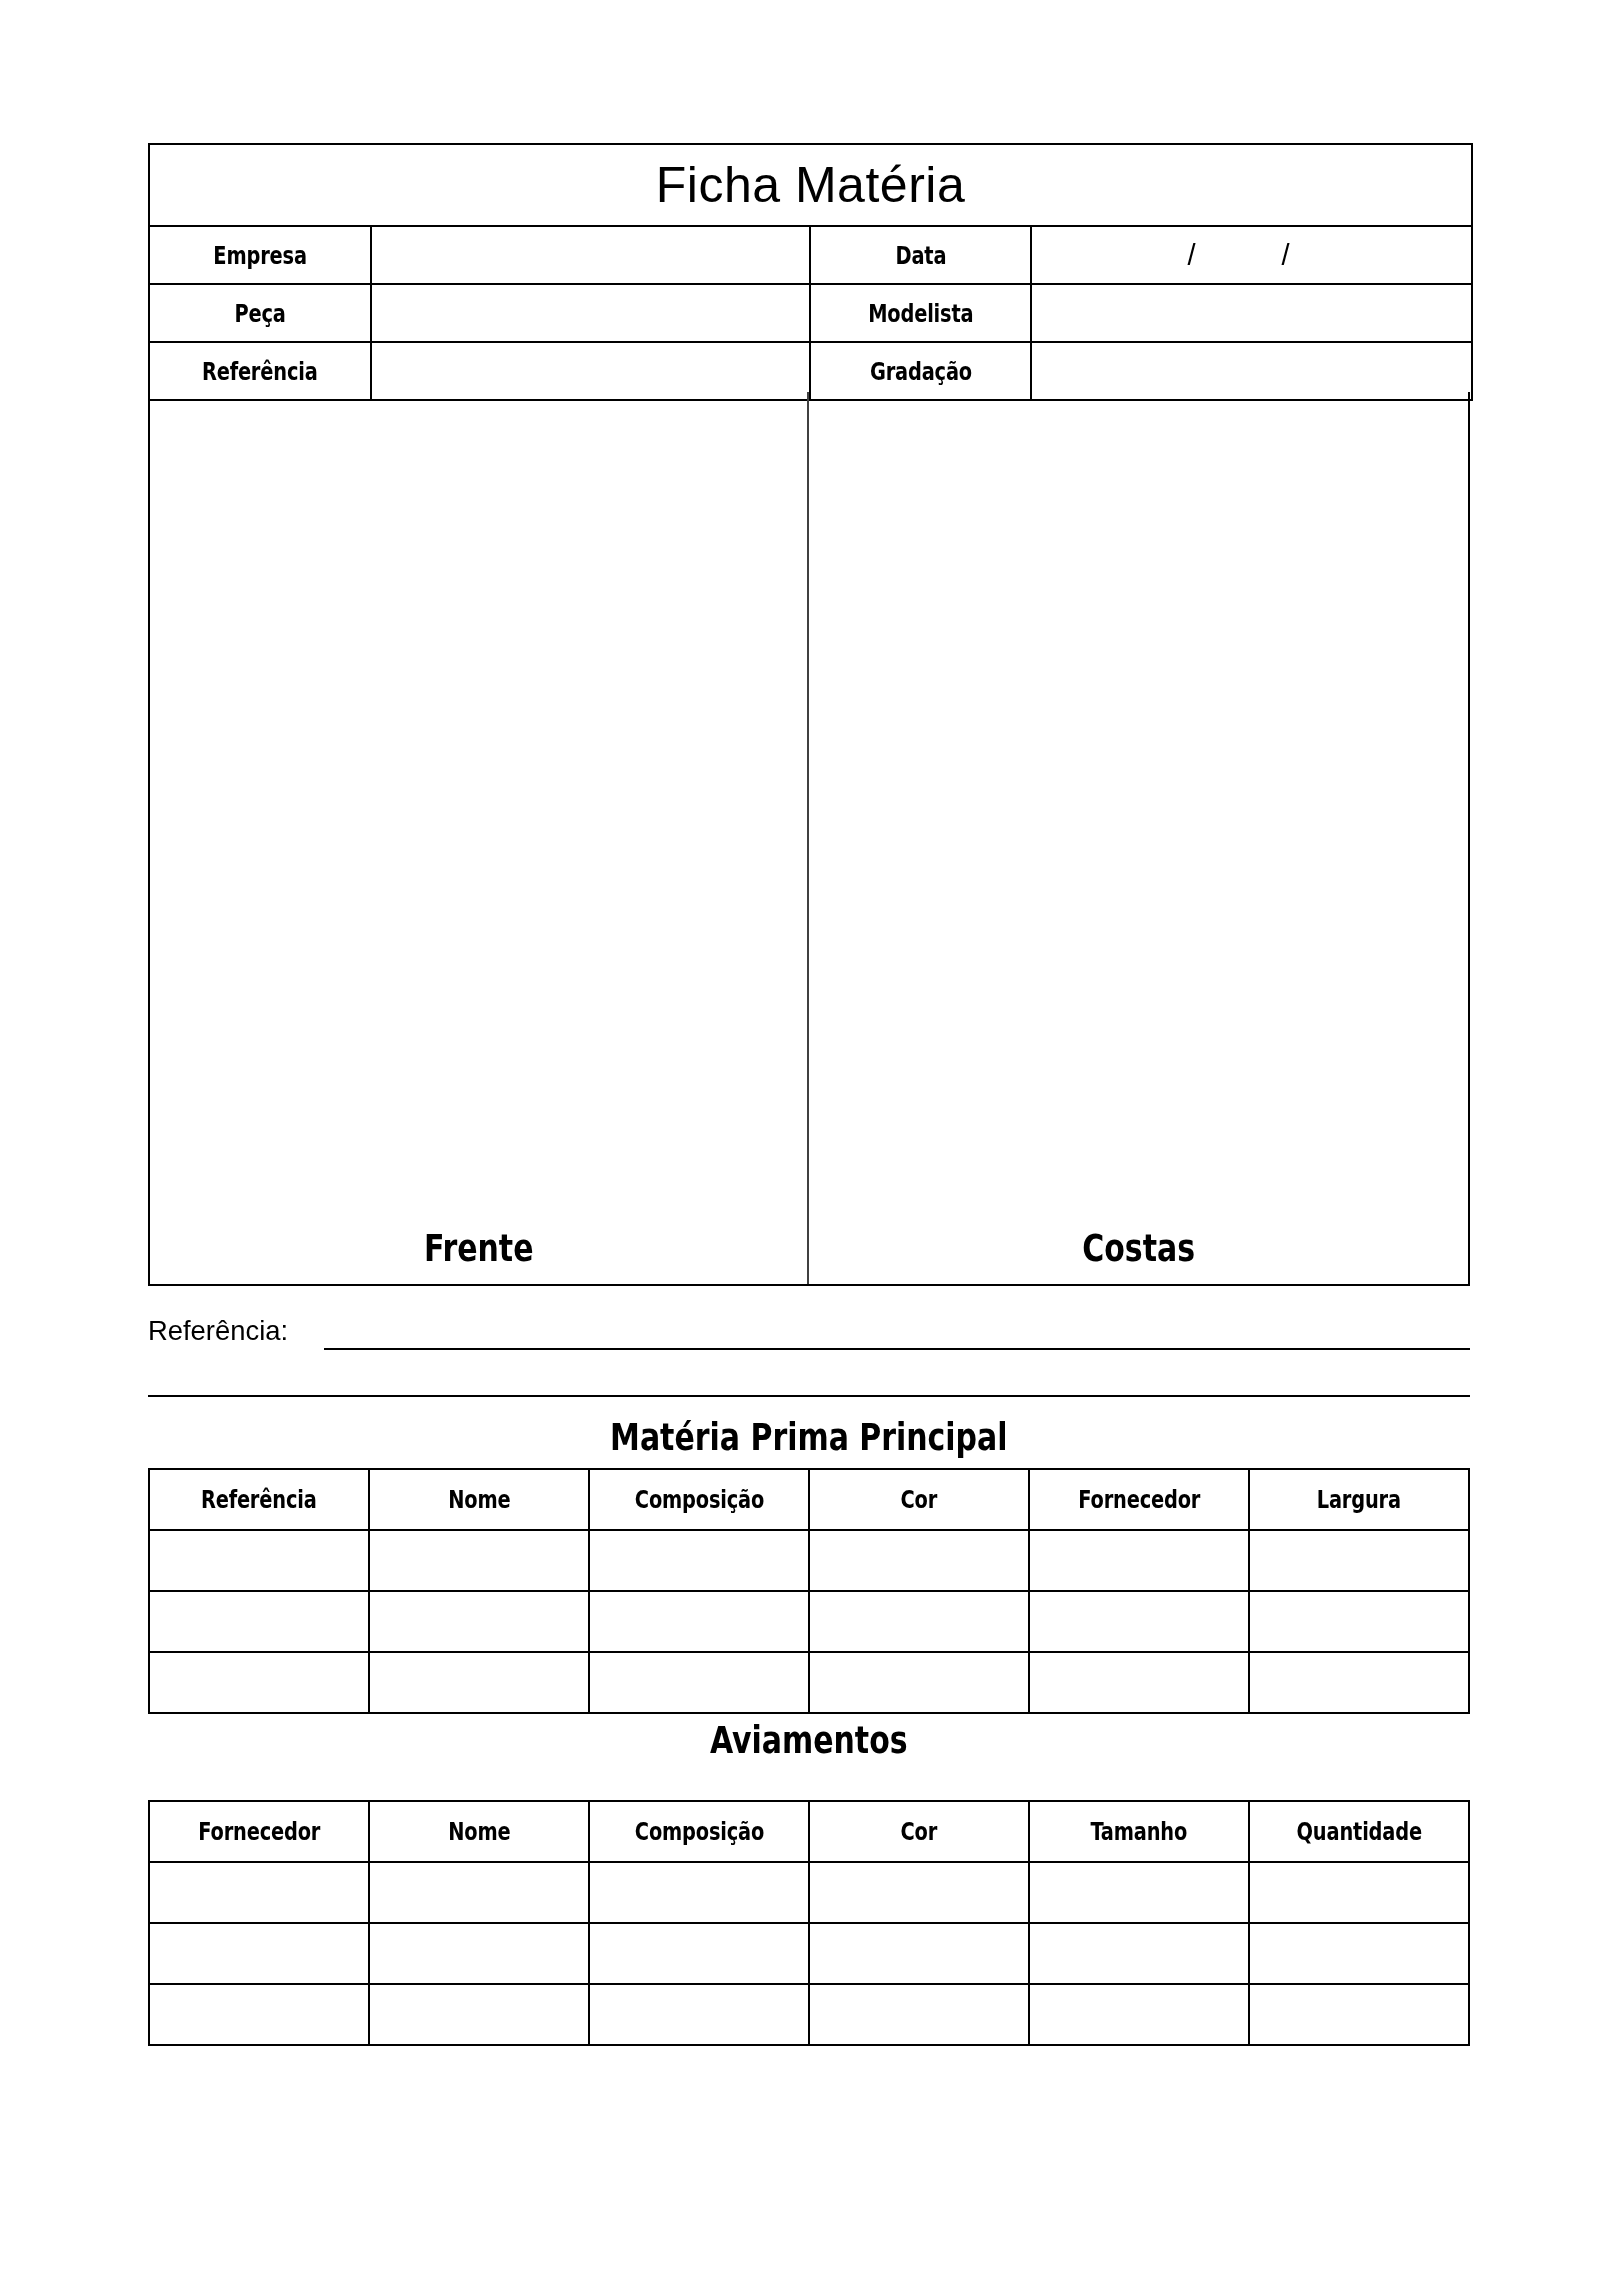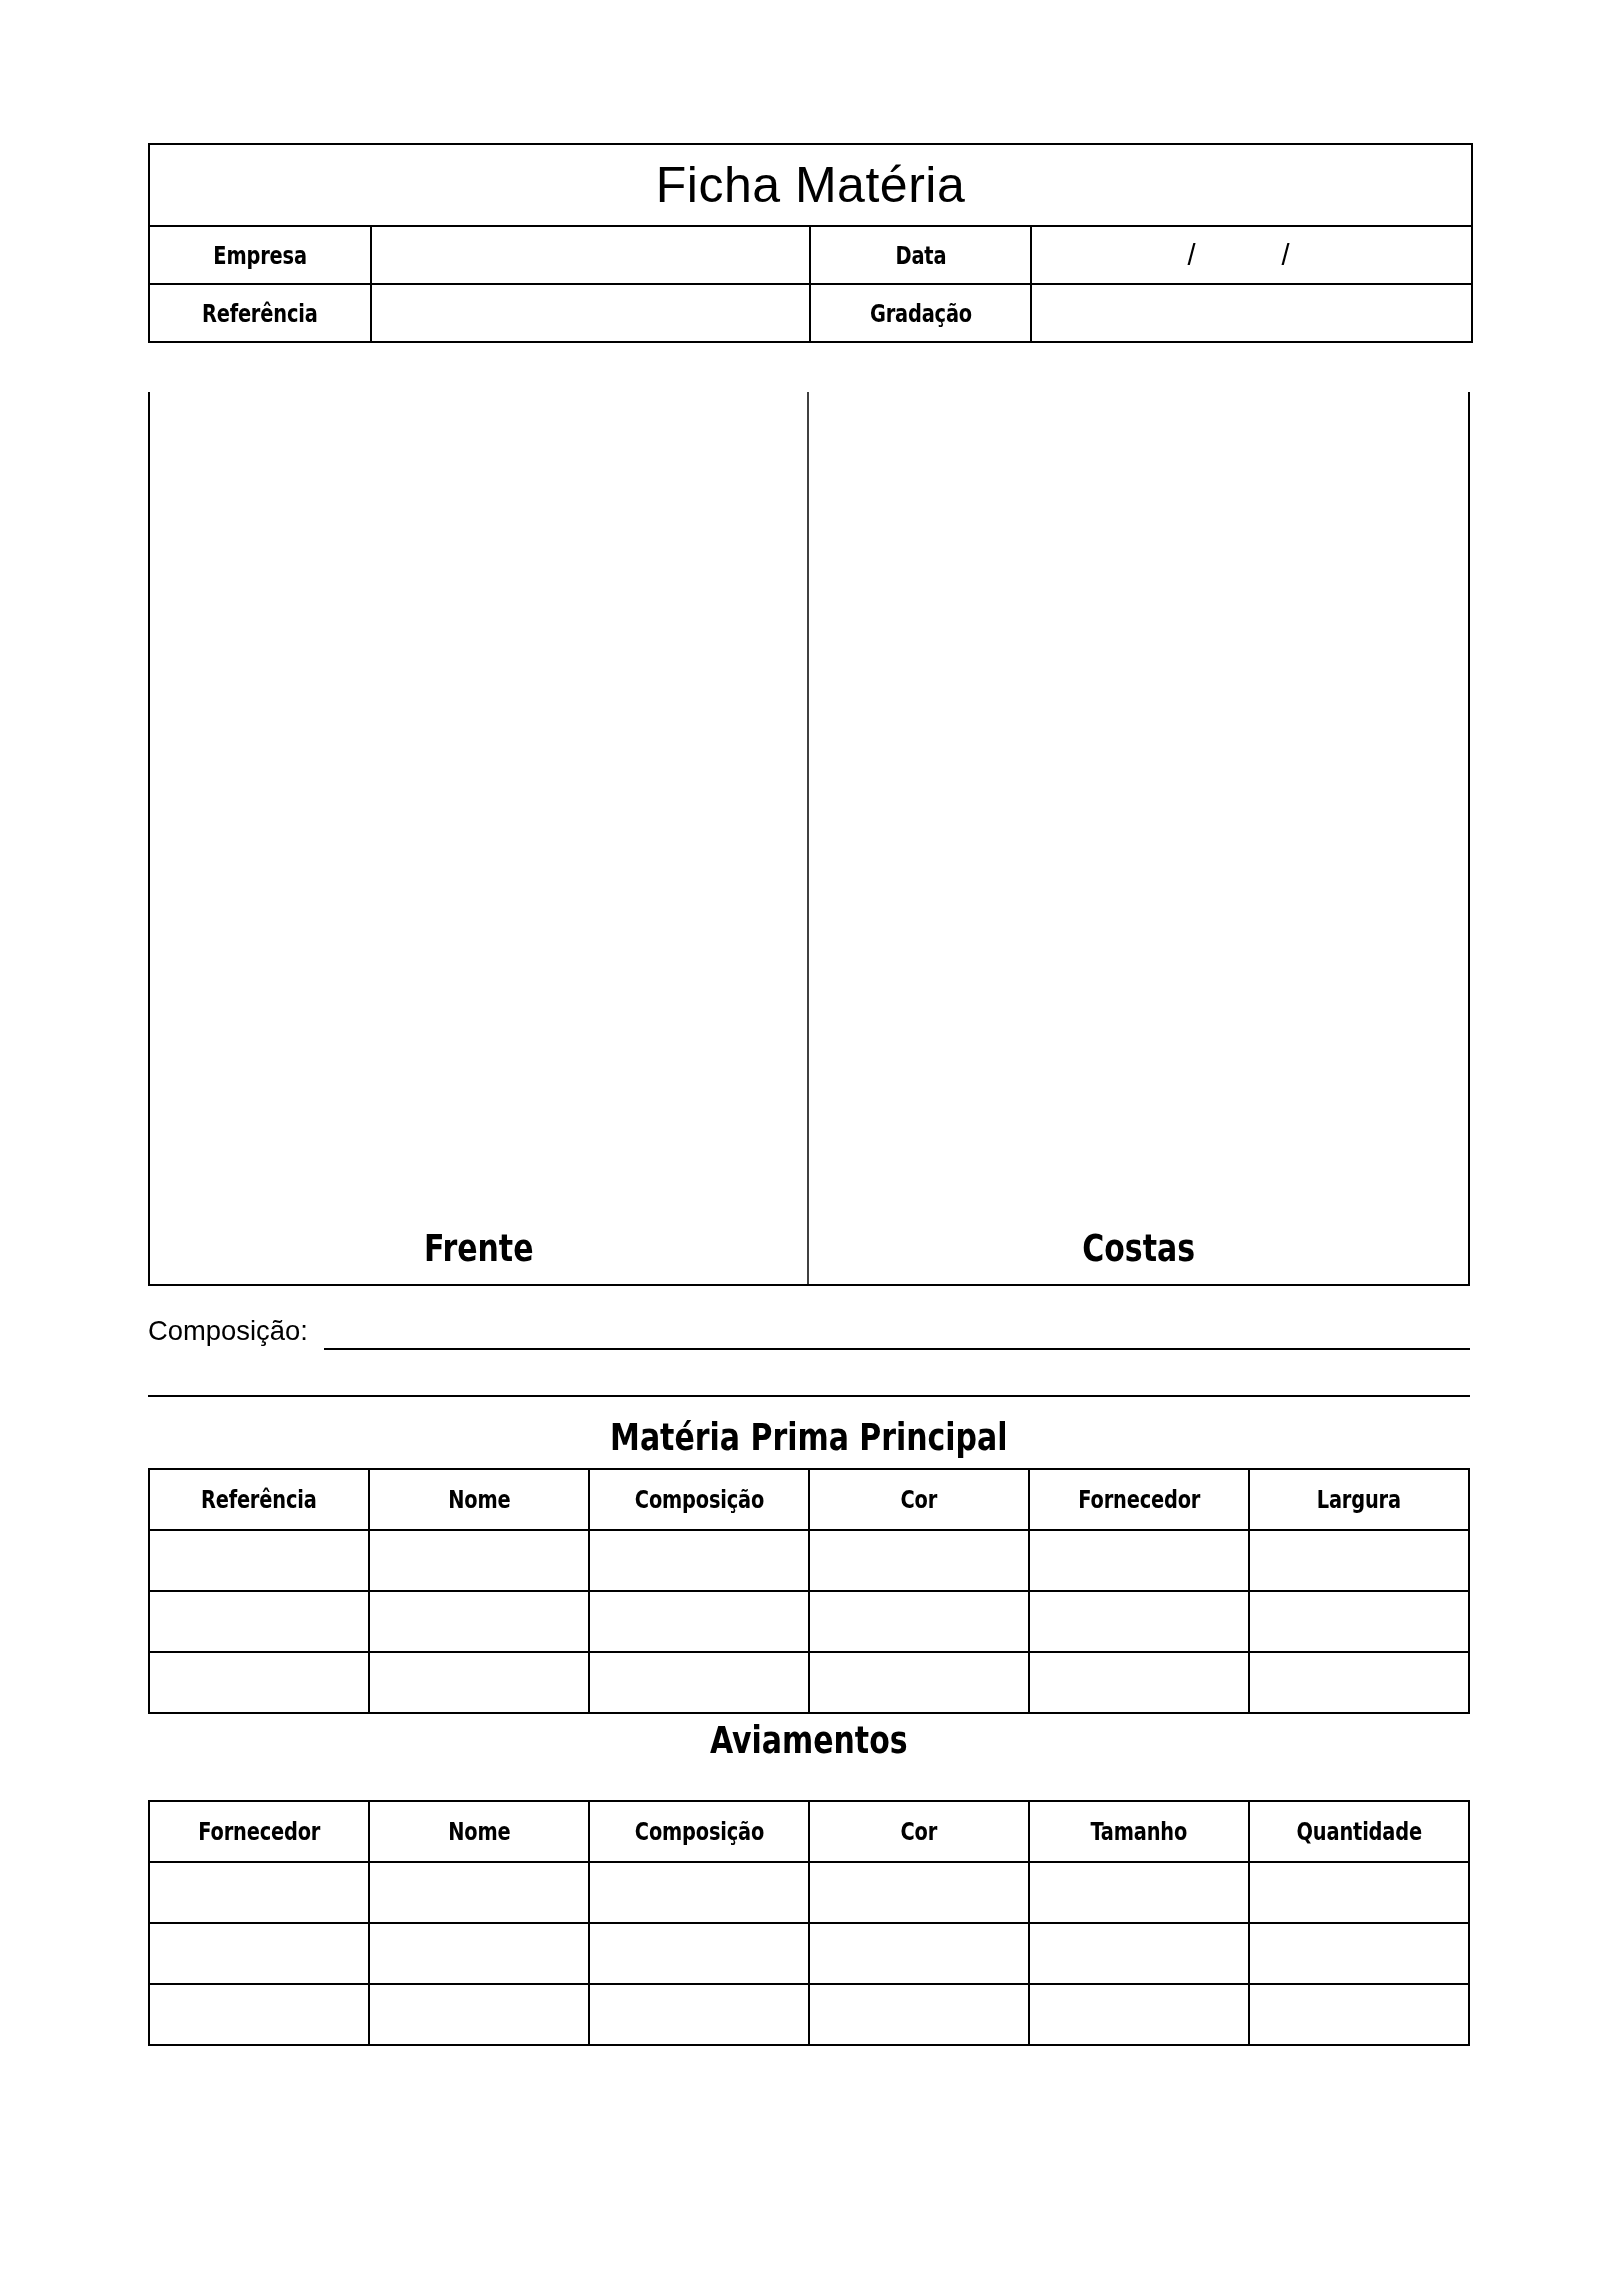--- a/index.html
+++ b/index.html
@@ -189,20 +189,30 @@
         </td>
         <td></td>
         <td>
           <span class="lbl">Data</span>
         </td>
         <td>
           <span class="date-slashes"><span>/</span><span class="sep"></span><span>/</span></span>
         </td>
       </tr>
 
+      <tr class="form-row">
+        <td>
+          <span class="lbl">Peça</span>
+        </td>
+        <td></td>
+        <td>
+          <span class="lbl">Modelista</span>
+        </td>
+        <td></td>
+      </tr>
 
       <tr class="form-row">
         <td>
           <span class="lbl">Referência</span>
         </td>
         <td></td>
         <td>
           <span class="lbl">Gradação</span>
         </td>
         <td></td>
@@ -217,21 +227,21 @@
       </div>
     </div>
     <div class="pane right">
       <div class="pane-label">
         <span>Costas</span>
       </div>
     </div>
   </div>
 
   <div id="observacoes-row">
-    <div id="observacoes-label">Composição:</div>
+    <div id="observacoes-label">Referência:</div>
     <div id="observacoes-rule-1"></div>
   </div>
   <div id="observacoes-rule-2"></div>
 
   <div class="section-title" id="title-materia">
     <span>Matéria Prima Principal</span>
   </div>
 
   <table class="grid data-table" id="table-materia">
     <colgroup>

